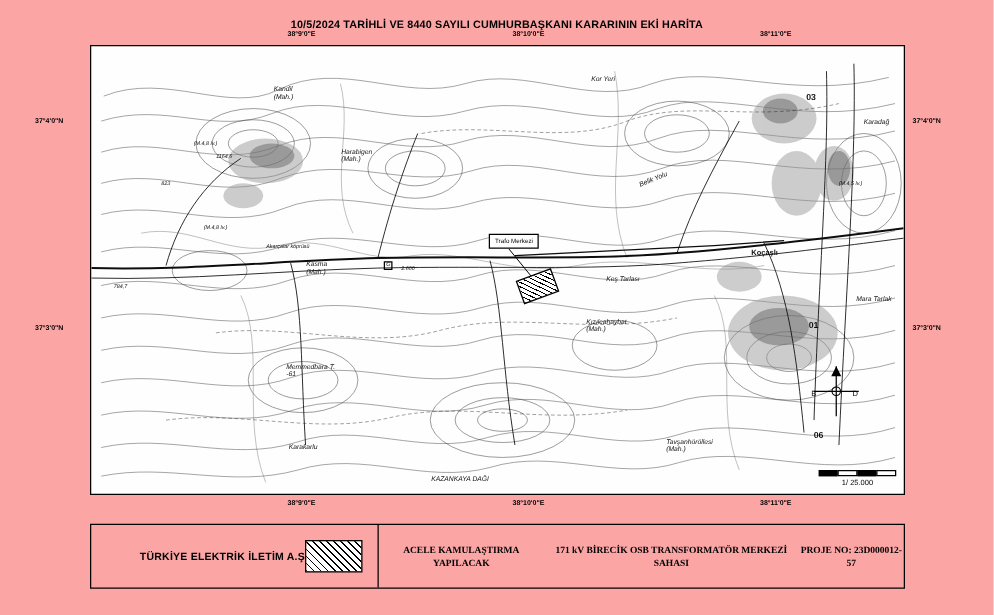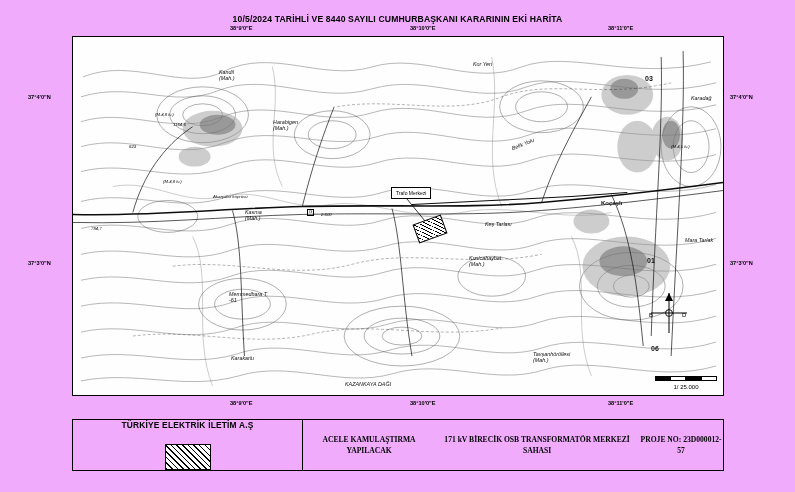--- a/index.html
+++ b/index.html
@@ -13,21 +13,21 @@
     font-family: "Liberation Sans", sans-serif;
     color: #000;
     position: relative;
     overflow: hidden;
   }
   #page {
     position: absolute;
     left: 0; top: 0;
     width: 795px;
     height: 492px;
-    background: #f0abfc;
+    background: #fca5a5;
   }
 
   
   .map-title {
     position: absolute;
     left: 0;
     top: 14px;
     width: 795px;
     text-align: center;
     font-size: 8.6px;
@@ -132,24 +132,23 @@
     border: 1.4px solid #000;
     box-sizing: border-box;
     display: flex;
     align-items: stretch;
   }
   .legend-left {
     width: 230px;
     border-right: 1.4px solid #000;
     display: flex;
     align-items: center;
-    justify-content: space-between;
+    justify-content: flex-end;
     padding: 0 12px;
     box-sizing: border-box;
-    flex-direction: column;
   }
   .legend-company {
     font-size: 8.4px;
     font-weight: bold;
     letter-spacing: 0.2px;
   }
   .legend-swatch {
     width: 44px;
     height: 24px;
     border: 1.1px solid #000;

